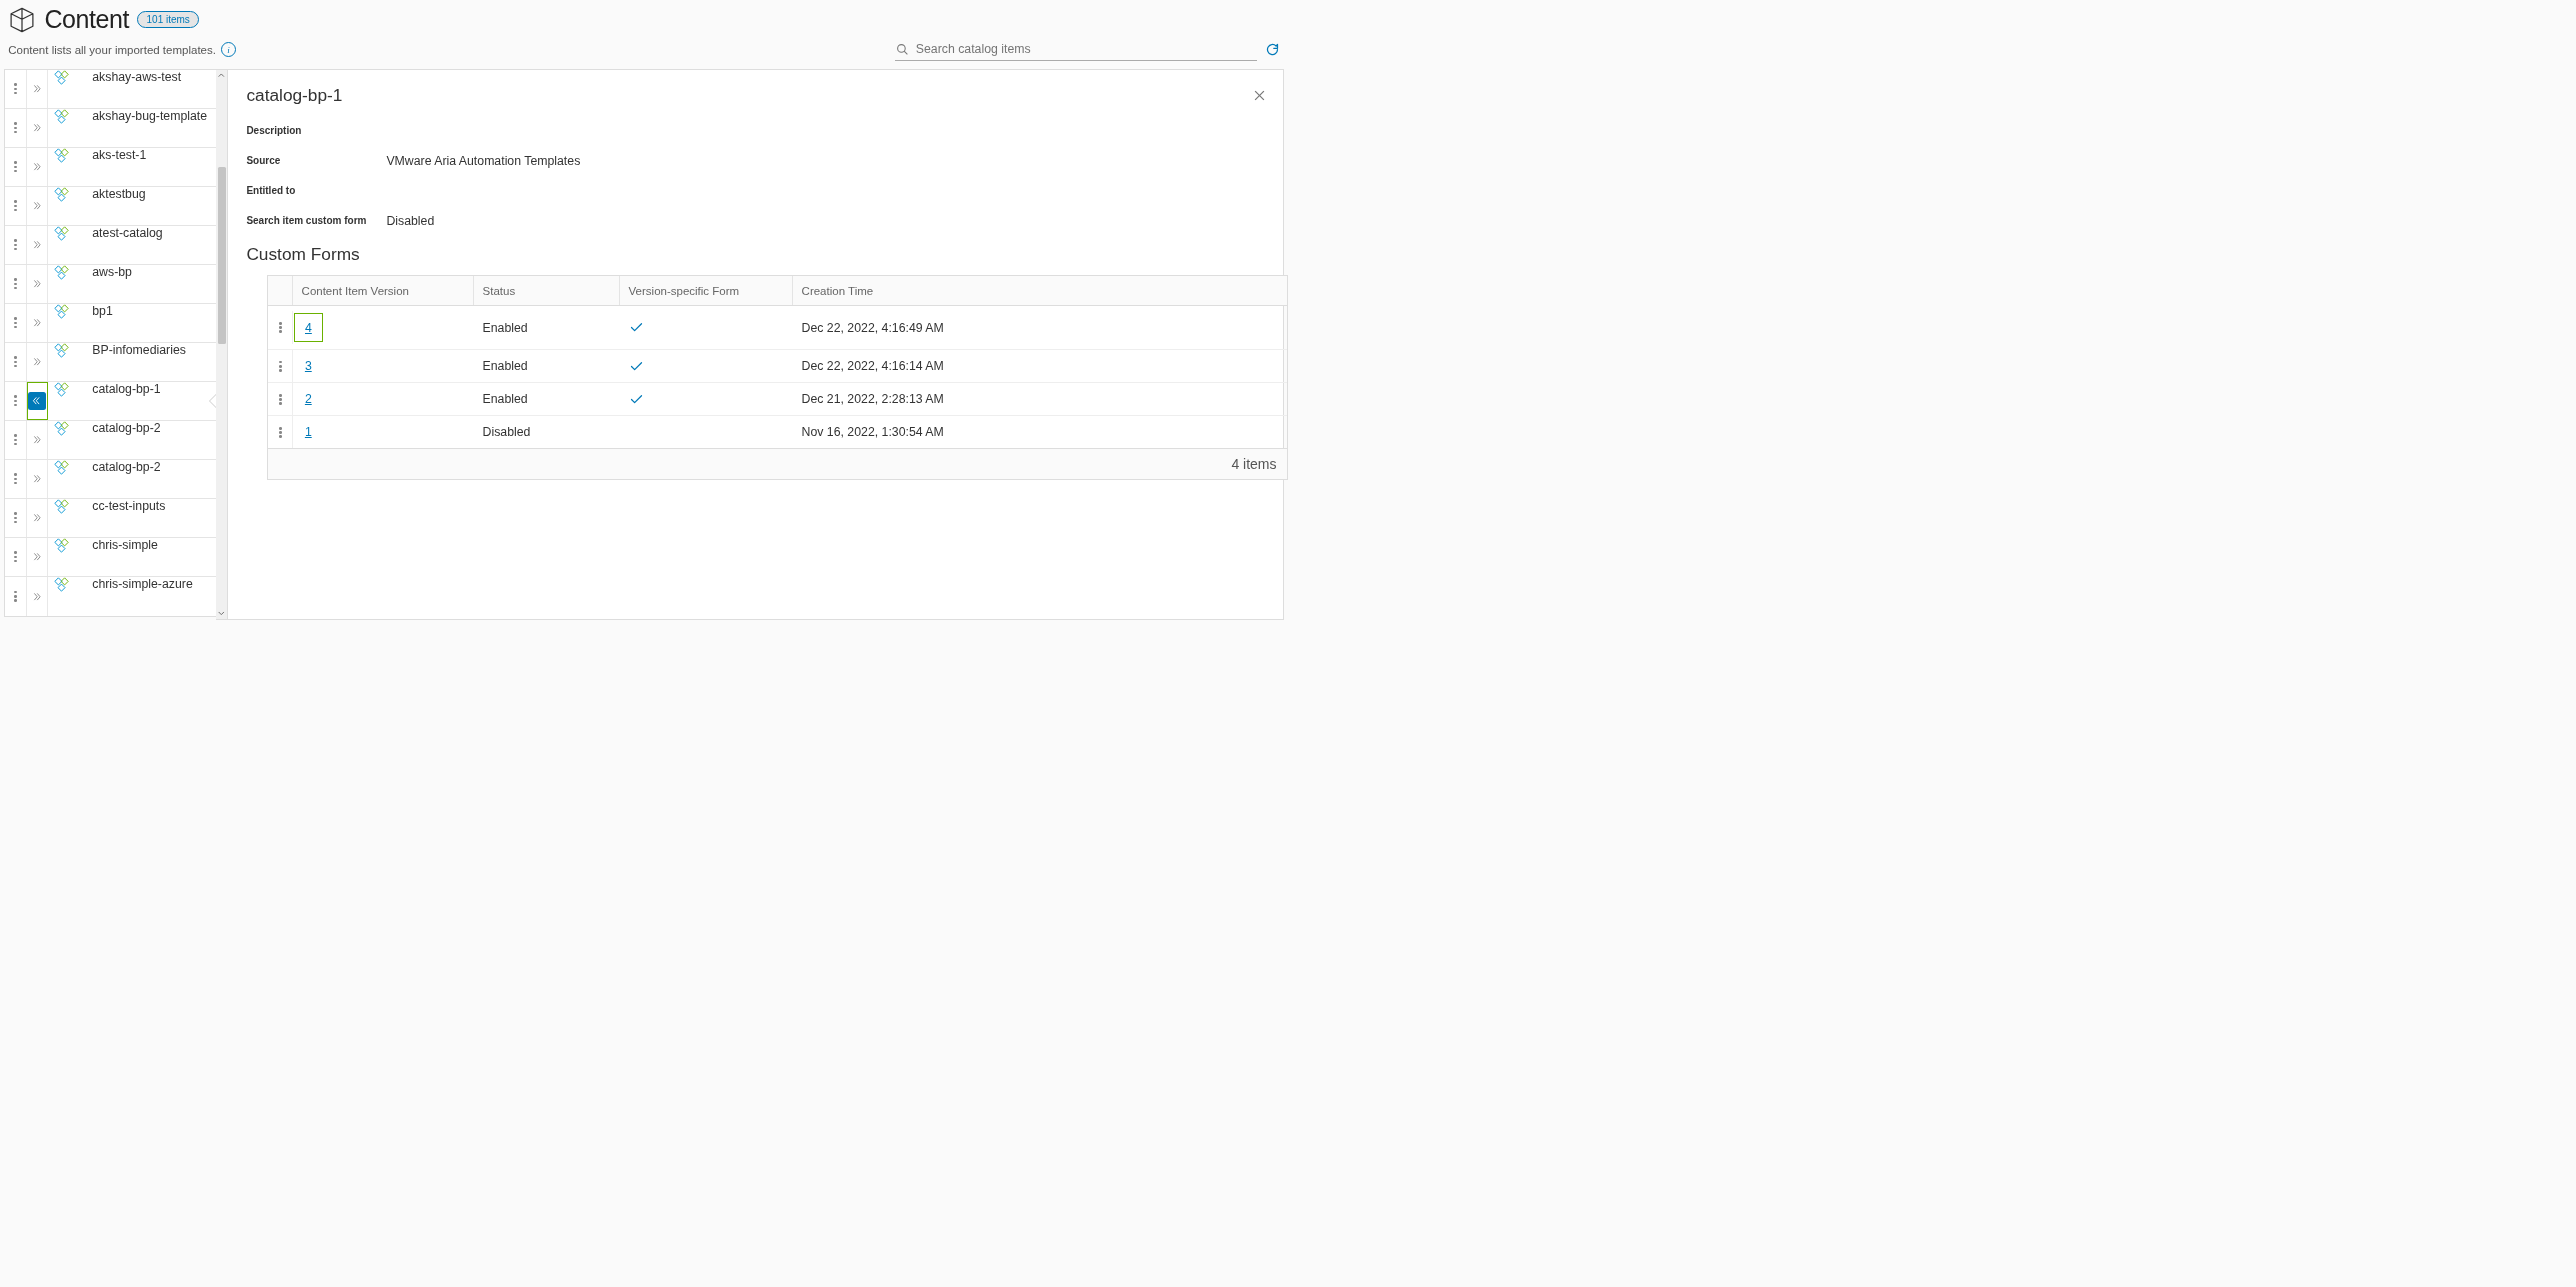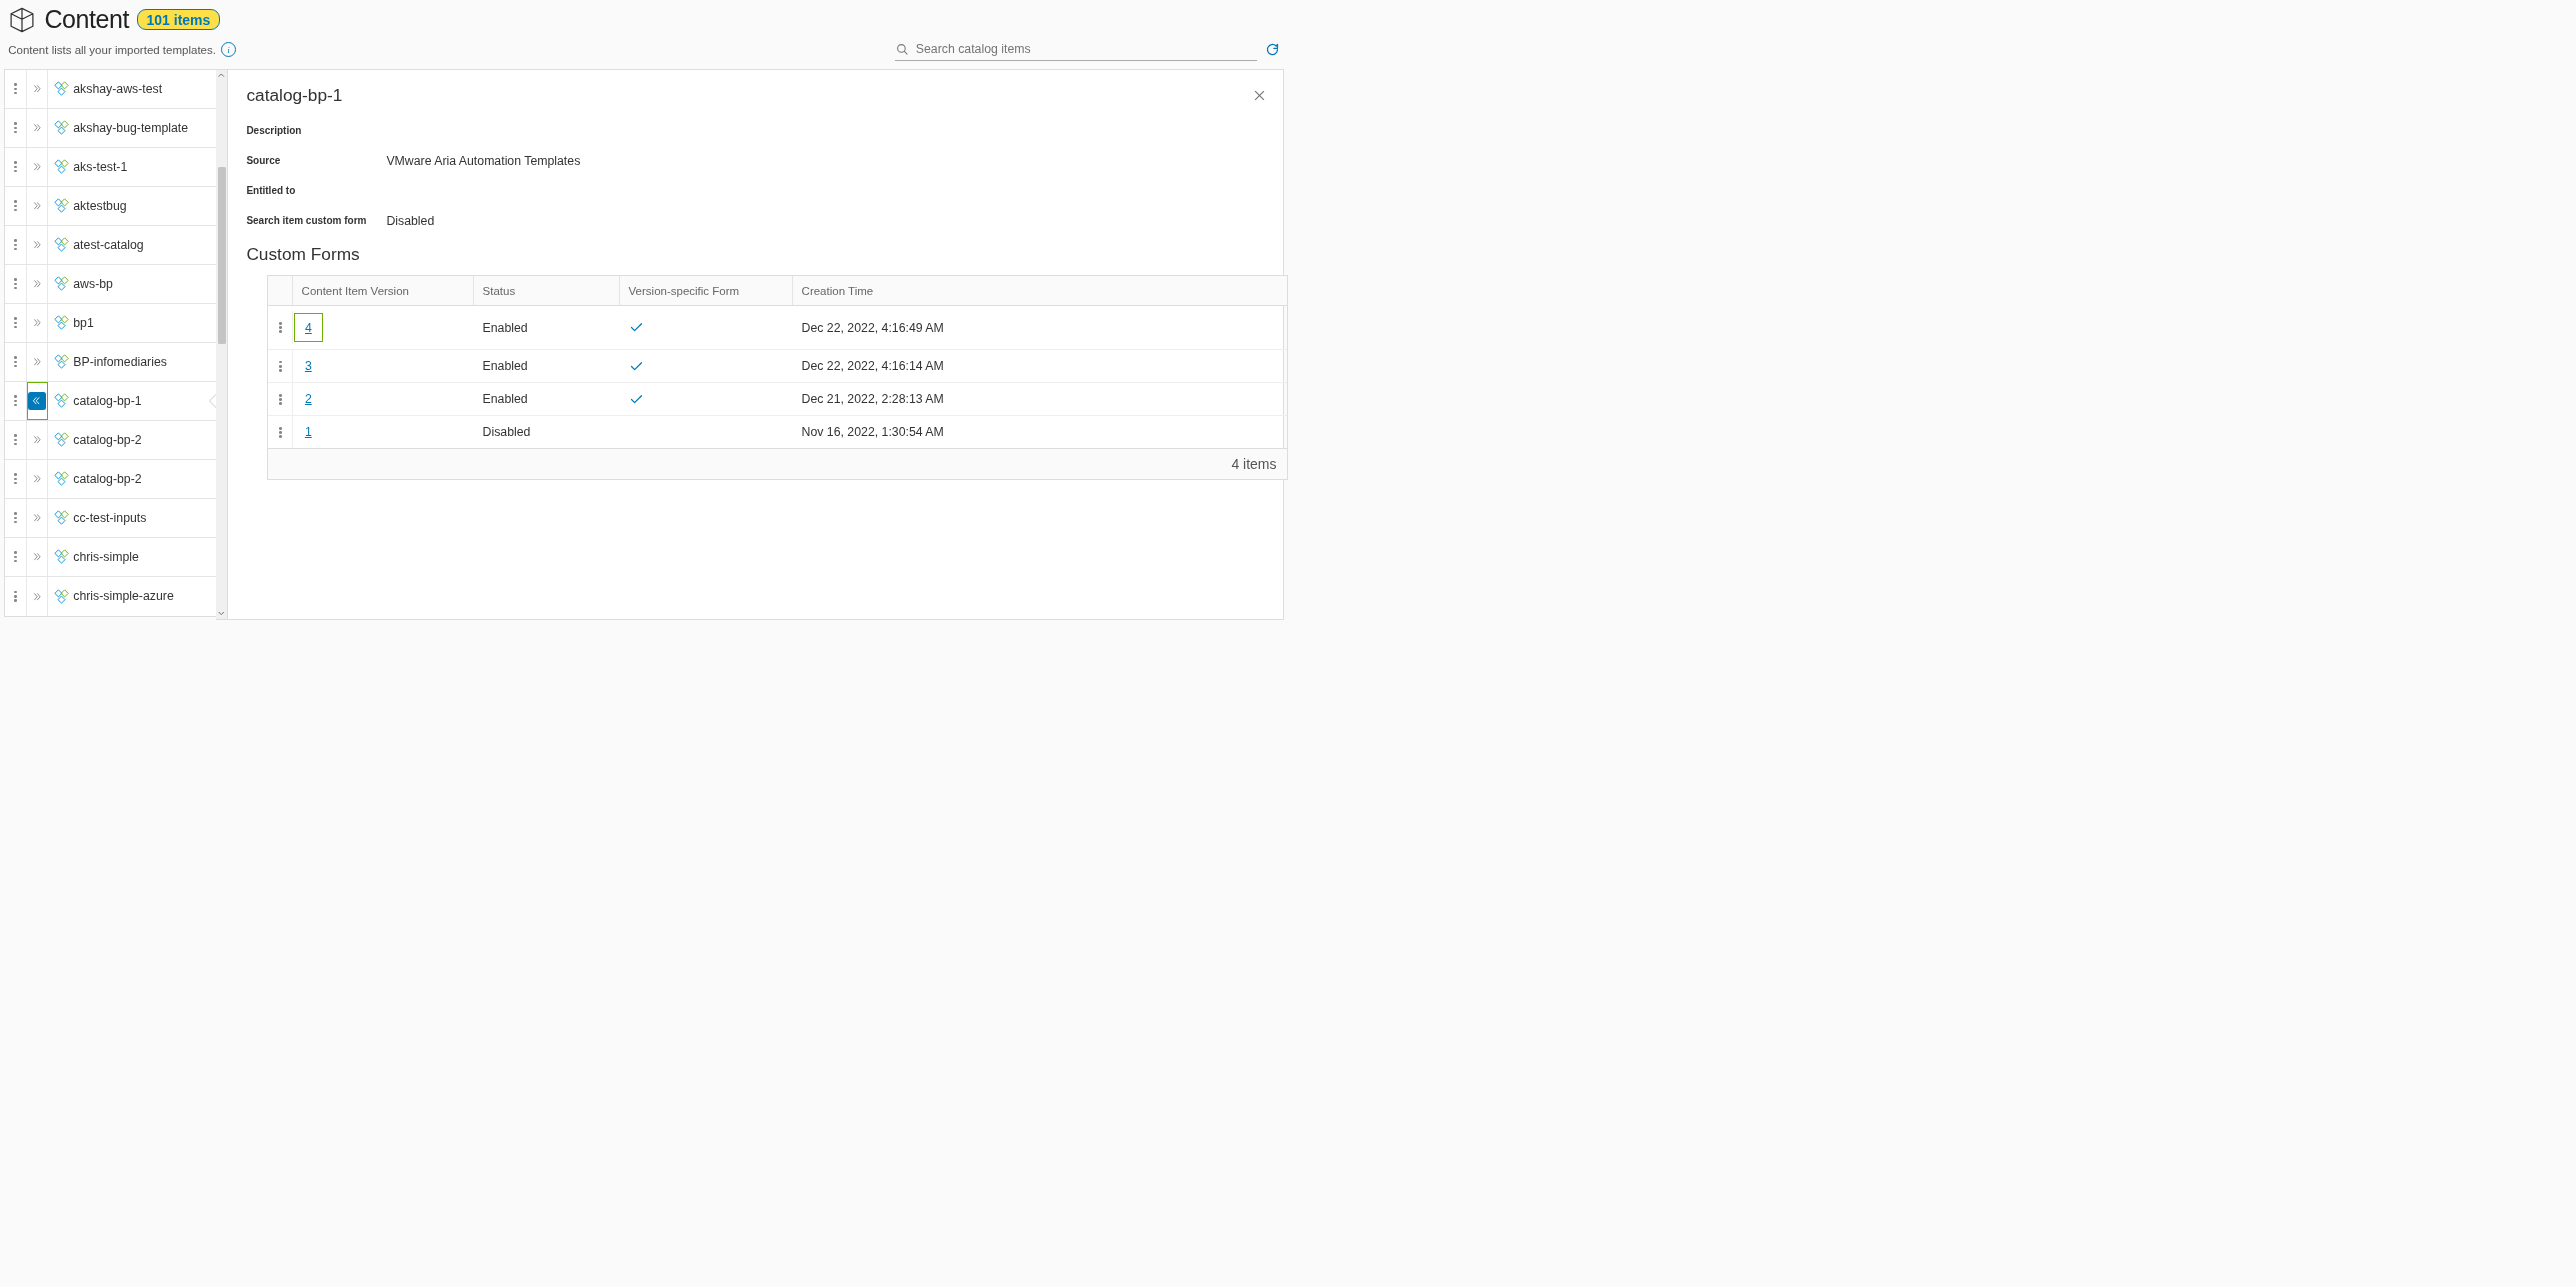--- a/index.html
+++ b/index.html
@@ -11,23 +11,22 @@
   }
   .page { width: 1288px; }
   .header { padding: 5px 8.2px 8.2px 8.2px; }
   .title-row { display: flex; align-items: center; gap: 8.2px; }
   .title-row h1 { font-size: 25px; font-weight: 400; color: #222; letter-spacing: -0.4px; text-align: center; }
   .badge {
     border: 0.8px solid #0079b8;
     color: #0079b8;
     border-radius: 9px;
     padding: 1.6px 8.2px;
-    font-size: 14px;
-    background: #fde047;
-    font-weight: bold;
+    font-size: 10px;
+    background: #e5e5e5;
   }
   .subtitle-row { margin-top: 5px; display: flex; align-items: center; justify-content: space-between; }
   .subtitle-left { display: flex; align-items: center; gap: 5px; color: #555; font-size: 11.5px; }
   .info-icon {
     display: inline-flex; width: 15px; height: 15px; border: 1.2px solid #0079b8;
     border-radius: 50%; color: #0079b8; align-items: center; justify-content: center;
     font-size: 9px; font-style: italic; font-family: Georgia, serif;
   }
   .search-wrap { display: flex; align-items: center; gap: 8.2px; }
   .search {
@@ -58,21 +57,21 @@
     width: 20.6px; display: flex; align-items: center; justify-content: center;
     border-right: 0.8px solid #e8e8e8; height: 100%;
   }
   .chev { color: #888; }
   .chev-active {
     background: #0079b8; border-radius: 2.5px; width: 18px; height: 18px;
     display: flex; align-items: center; justify-content: center; color: #fff;
   }
   .cell-chevron.highlighted { outline: 1.6px solid #6ab100; outline-offset: -1.6px; }
   .cell-name {
-    flex: 1; display: flex; align-items: center; gap: 4px; padding-left: 6.6px;
+    flex: 1; display: flex; align-items: flex-start; gap: 23px; padding-left: 6.6px;
     height: 100%;
   }
   .bp-icon { display:inline-flex; }
   .row-selected-notch {
     position: absolute; right: -0.8px; top: 50%; transform: translateY(-50%);
     width: 0; height: 0; border-top: 7.4px solid transparent;
     border-bottom: 7.4px solid transparent; border-right: 7.4px solid #fff;
     filter: drop-shadow(-0.8px 0 0 #ccc);
   }
   .scrollbar-col {

